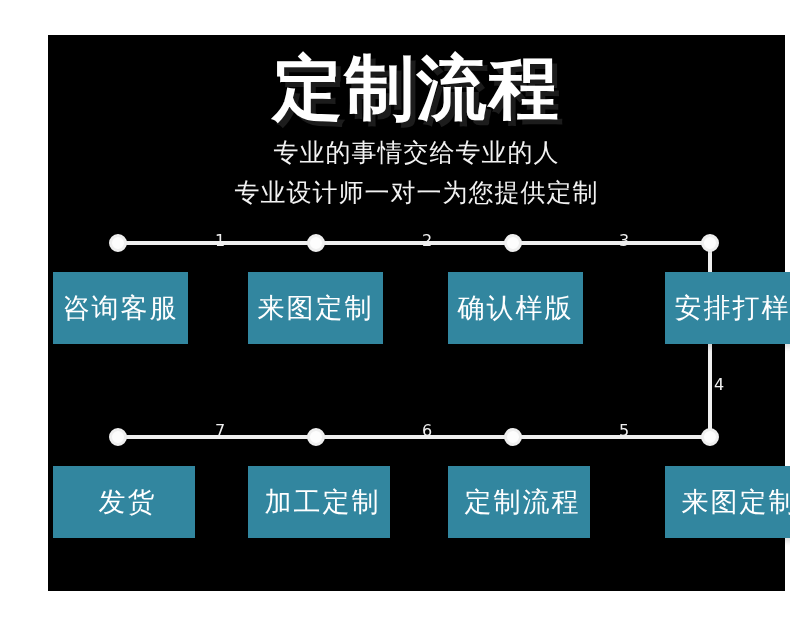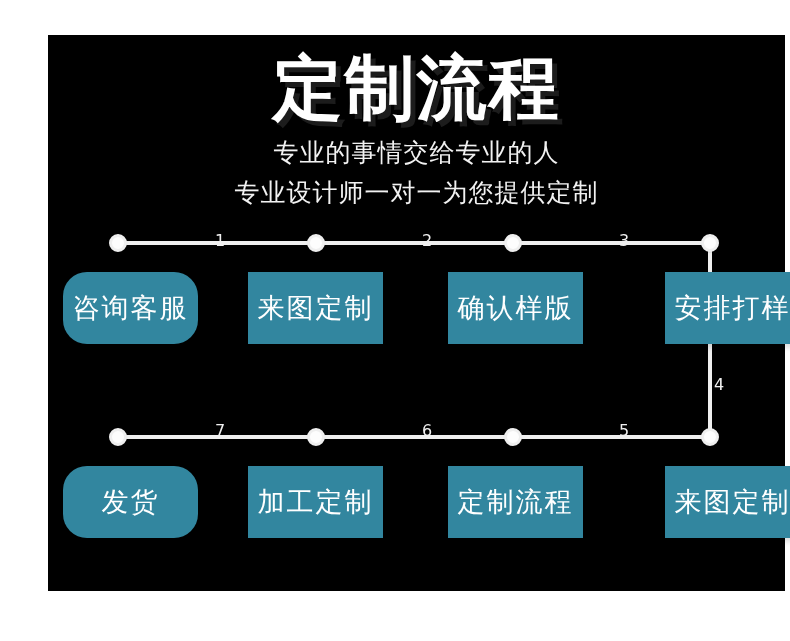--- a/index.html
+++ b/index.html
@@ -107,22 +107,22 @@
     color:#ffffff;
     font-size:27px;
     letter-spacing:2px;
     display:flex;
     align-items:center;
     justify-content:center;
     box-shadow:4px 4px 5px rgba(0,0,0,0.12);
     white-space:nowrap;
   }
   .row-top{top:237px;}
-  .row-bottom{top:431px;}
-  .c0{left:15px;border-radius:24px;}
+  .row-bottom{top:431px;padding-left:7px;}
+  .c0{left:5px;}
   .c1{left:200px;}
   .c2{left:400px;}
   .c3{left:617px;text-align:center;}
 </style>
 </head>
 <body>
 
 <div id="stage">
 
   <div class="panel">

